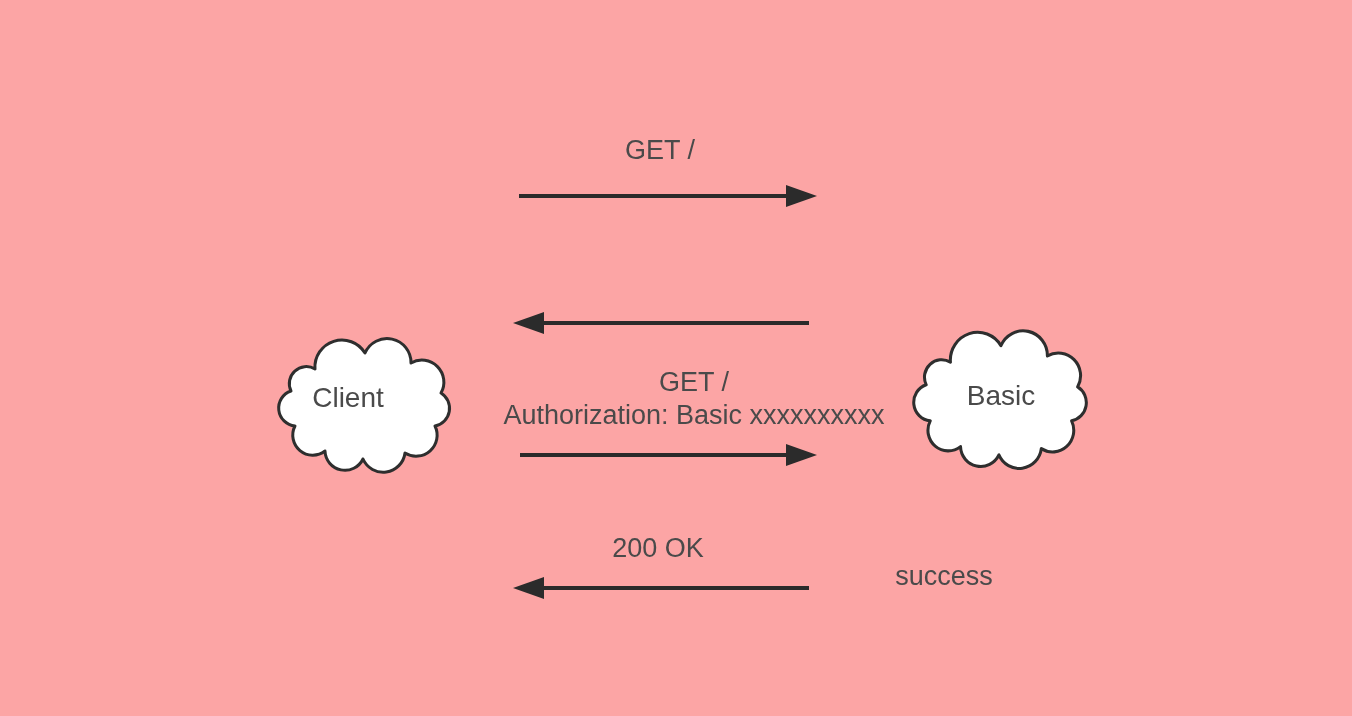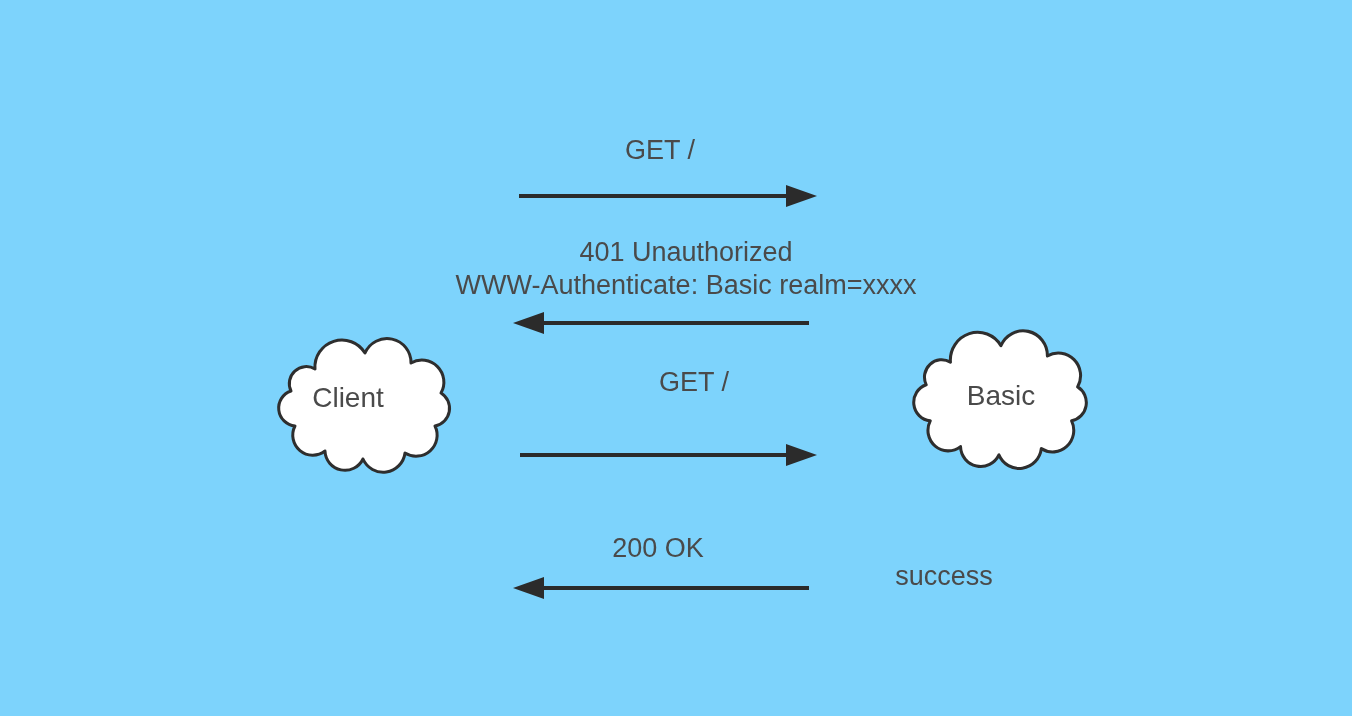--- a/index.html
+++ b/index.html
@@ -4,21 +4,21 @@
 <style>
   html, body {
     margin: 0;
     padding: 0;
     background: #ffffff;
   }
   .canvas {
     position: relative;
     width: 1352px;
     height: 716px;
-    background: #7dd3fc;
+    background: #fca5a5;
     overflow: hidden;
     font-family: "Liberation Sans", "DejaVu Sans", sans-serif;
   }
   .diagram-svg {
     position: absolute;
     left: 0;
     top: 0;
     width: 1352px;
     height: 716px;
   }
@@ -97,27 +97,24 @@
     <g>
       <line class="arrow-line" x1="542" y1="588" x2="809" y2="588"></line>
       <polygon class="arrow-head" points="544,577 513,588 544,599"></polygon>
     </g>
   </svg>
 
   <div class="msg" style="left:660px; top:134px;">
     <div>GET /</div>
   </div>
 
-  <div class="msg" style="left:686px; top:236px;">
-    <div>401 Unauthorized</div>
-    <div>WWW-Authenticate: Basic realm=xxxx</div>
-  </div>
 
   <div class="msg" style="left:694px; top:366px;">
     <div>GET /</div>
+    <div>Authorization: Basic xxxxxxxxxx</div>
   </div>
 
   <div class="msg" style="left:658px; top:520px;margin-top:12px;">
     <div>200 OK</div>
   </div>
 
   <div class="note" style="left:944px; top:560px;">success</div>
 
   <div class="node-label" style="left:348px; top:398px;">Client</div>
   <div class="node-label" style="left:1001px; top:396px;">Basic</div>

